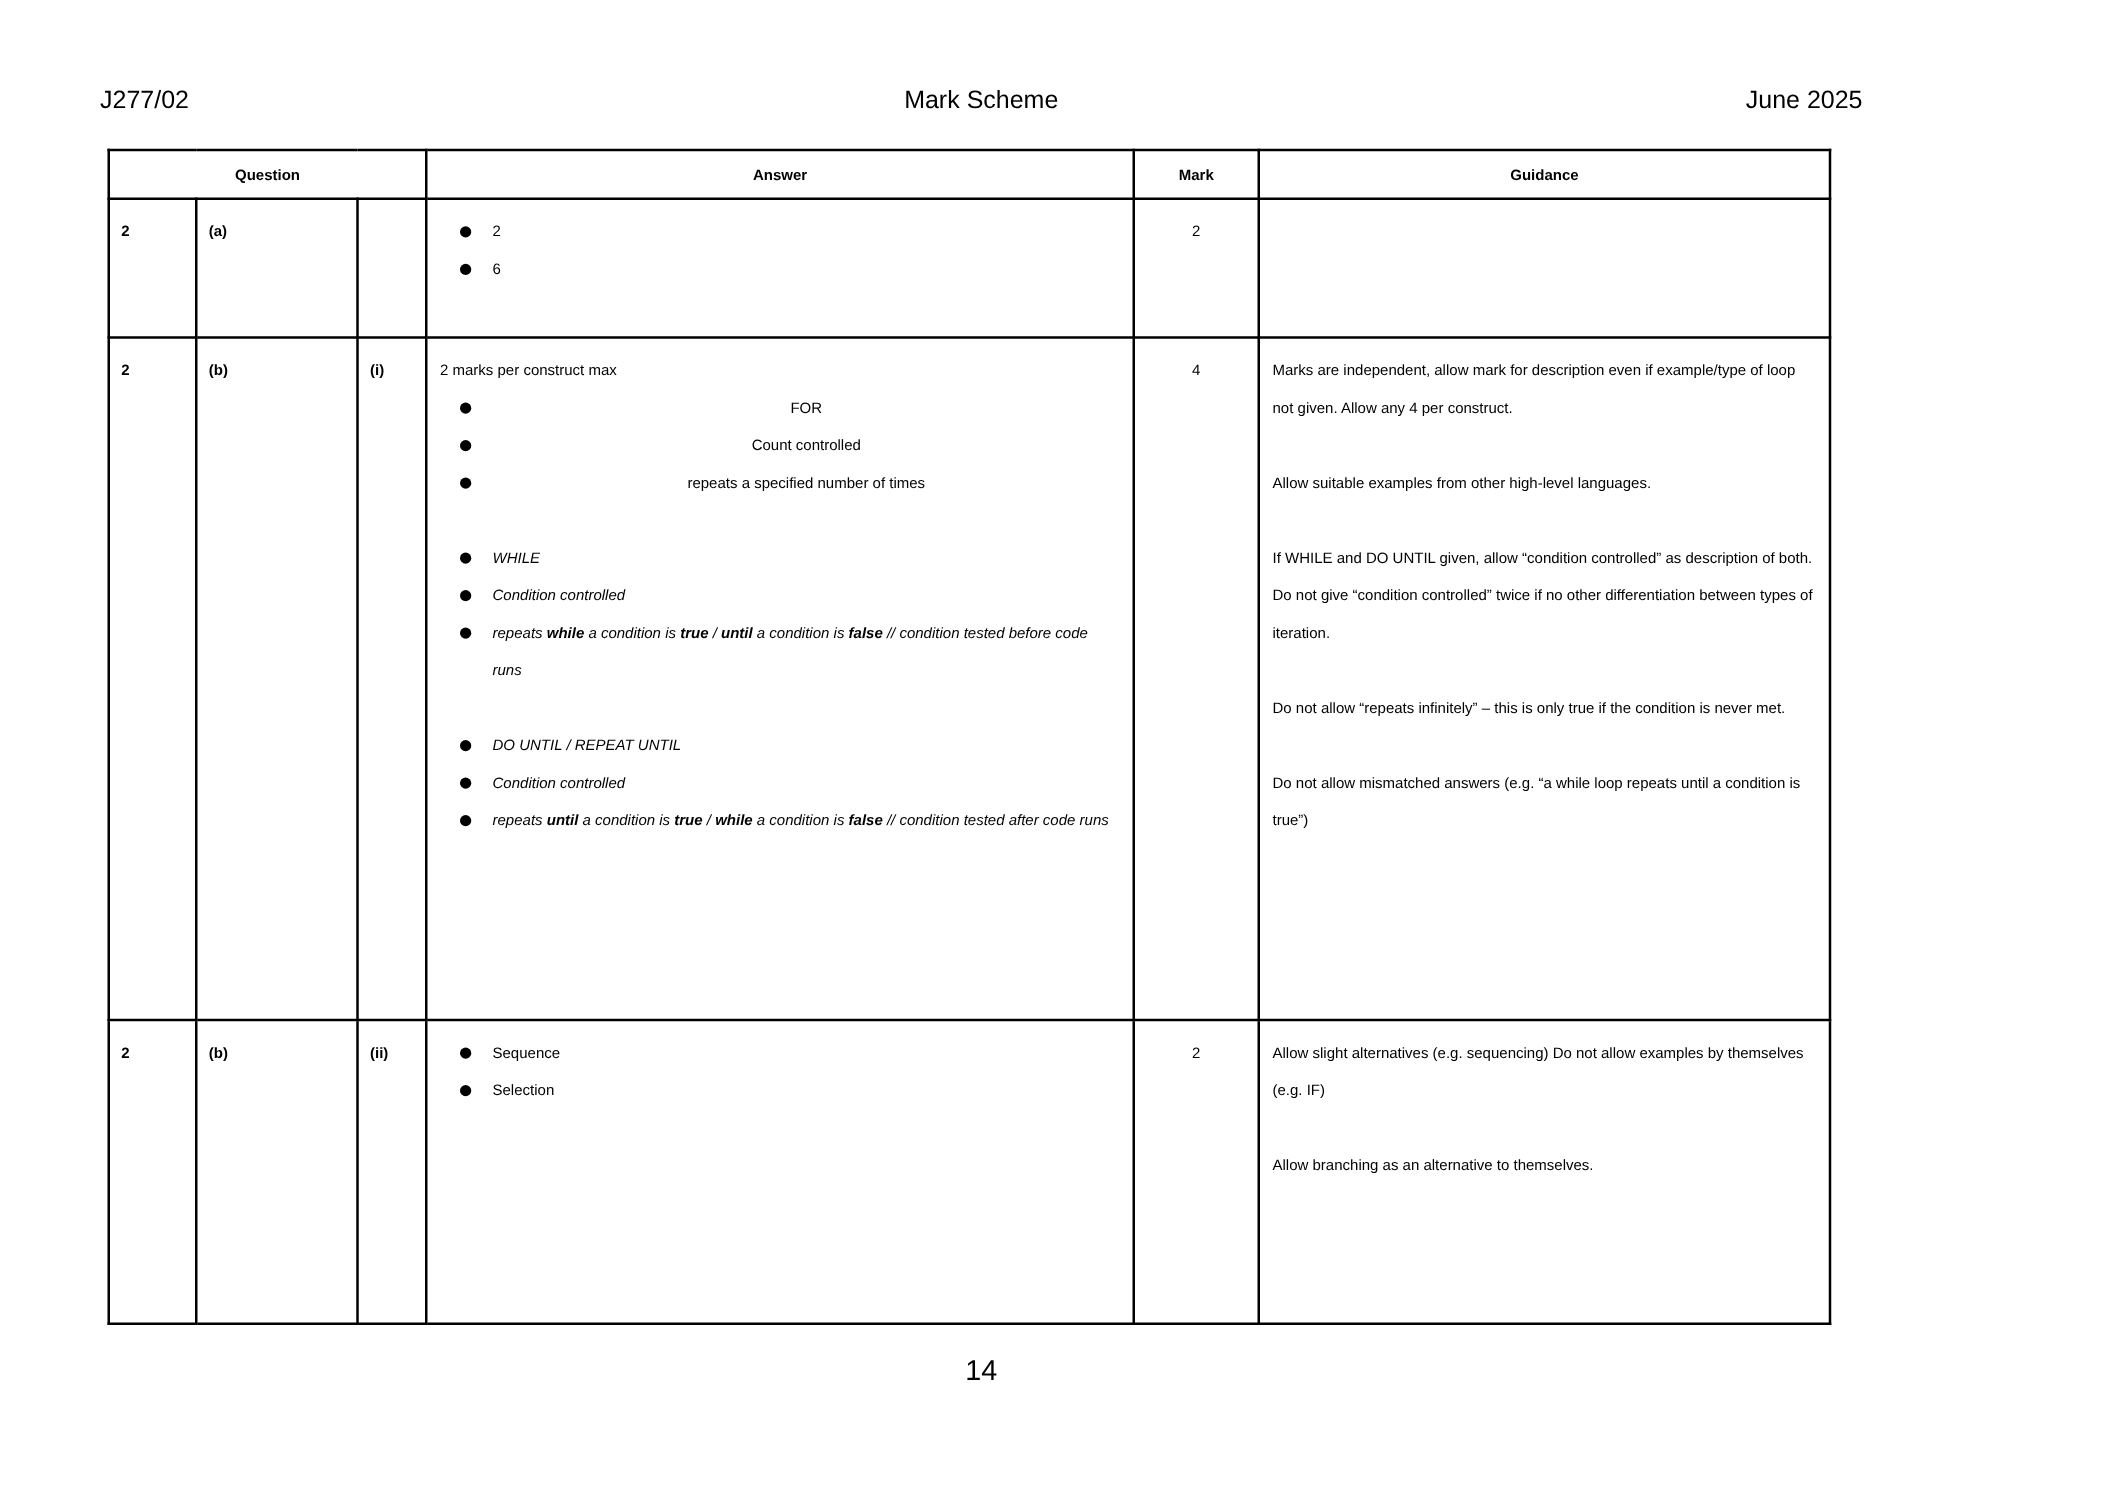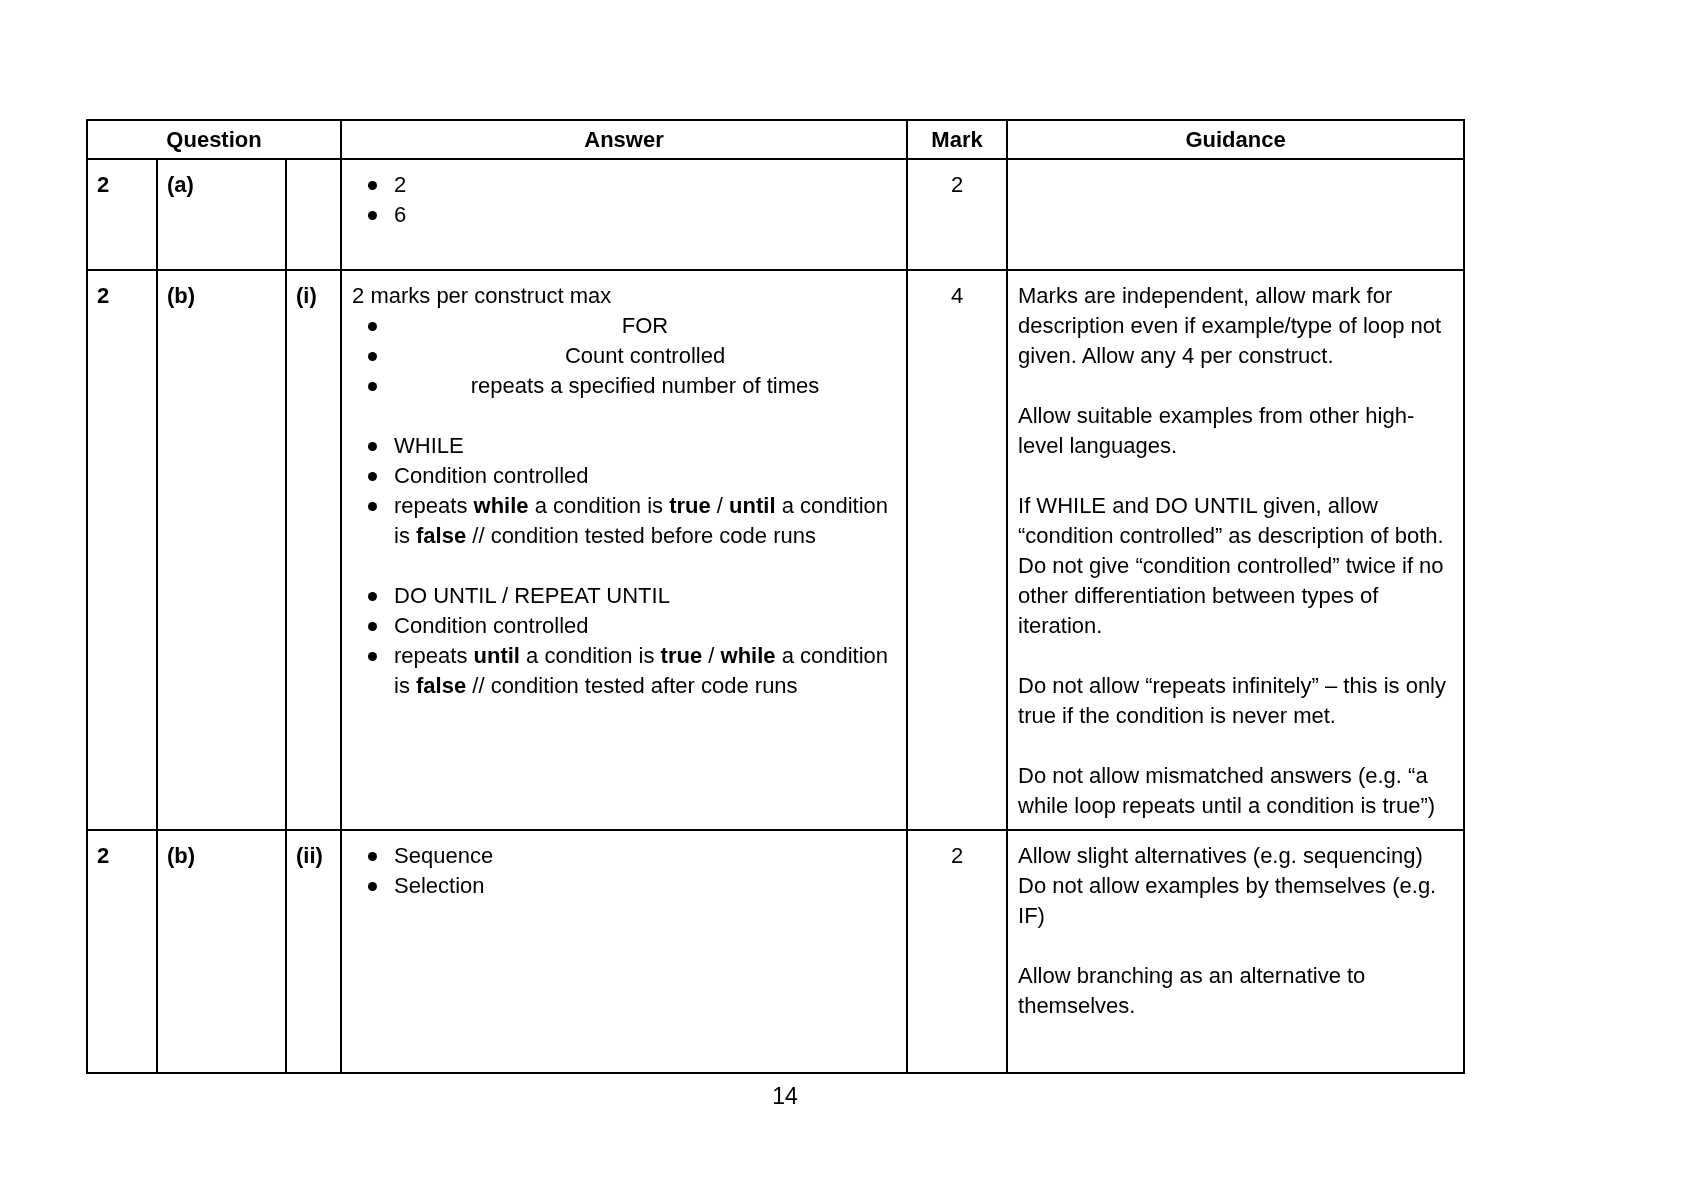--- a/index.html
+++ b/index.html
@@ -14,58 +14,63 @@
     position: absolute; left: 80px; top: 66px; width: 1410px; height: 28px;
     font-size: 20px; line-height: 28px;
   }
   .doc-header .hdr-left  { position: absolute; left: 0; }
   .doc-header .hdr-center{ position: absolute; left: 50%; transform: translateX(-50%); }
   .doc-header .hdr-right { position: absolute; right: 0; }
 
   table.ms-table {
     position: absolute; left: 86px; top: 119px; width: 1377px;
     border-collapse: collapse; table-layout: fixed;
-    font-size: 22px; line-height: 30px;
+    font-size: 12px; line-height: 30px;
   }
   .ms-table th, .ms-table td { border: 2px solid #000; }
   .ms-table thead th {
     font-weight: bold; text-align: center; vertical-align: middle;
     height: 37px; padding: 0;
   }
   .ms-table td { vertical-align: top; padding: 10px 10px 8px 10px; }
   .row-0 td { height: 91px; }
   .row-1 td { height: 526px; }
   .row-2 td { height: 223px; }
 
   td.q-cell { font-weight: bold; padding-left: 9px; }
   td.mark-cell { text-align: center; }
 
   .answer-intro { margin: 0; }
   ul.bullet-group { margin: 0; padding: 0; list-style: none; }
-  ul.bullet-group + ul.bullet-group { margin-top: 30px; }
+  ul.bullet-group + ul.bullet-group { margin-top: 30px; font-style: italic; }
   .answer-cell .answer-intro + ul.bullet-group { margin-top: 0; text-align: center; }
   ul.bullet-group li { position: relative; padding-left: 42px; margin: 0; }
   ul.bullet-group li::before {
     content: ""; position: absolute; left: 16px; top: 11px;
     width: 9px; height: 9px; background: #000; border-radius: 50%;
   }
   .guidance-cell p { margin: 0; }
   .guidance-cell p + p { margin-top: 30px; }
 
   .page-footer {
     position: absolute; left: 80px; top: 1082px; width: 1410px;
     text-align: center; font-size: 23px; line-height: 28px;
   }
   b { font-weight: bold; }
 </style>
 </head>
 <body>
 
 <div class="page">
 
+  <div class="doc-header">
+    <span class="hdr-left">J277/02</span>
+    <span class="hdr-center">Mark Scheme</span>
+    <span class="hdr-right">June 2025</span>
+  </div>
 
   <table class="ms-table">
     <colgroup>
       <col style="width:70px">
         <col style="width:129px">
         <col style="width:55px">
       <col style="width:566px">
         <col style="width:100px">
         <col style="width:457px">
     </colgroup>

